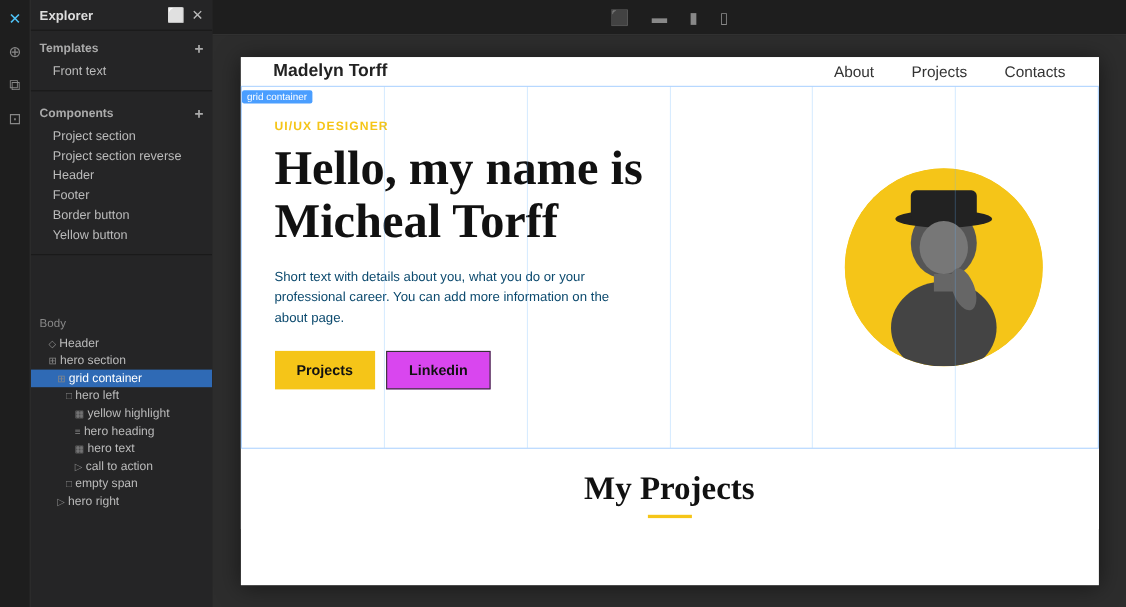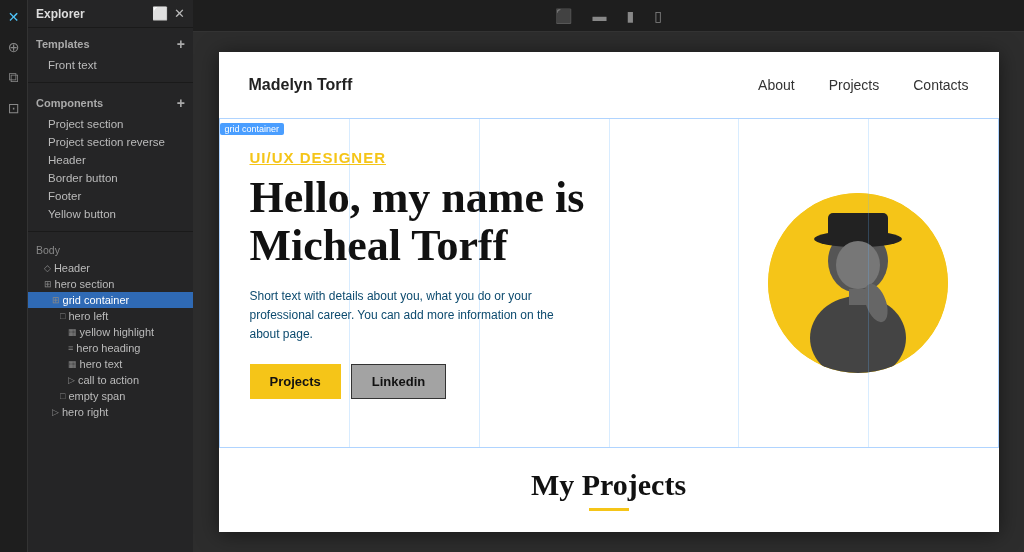--- a/index.html
+++ b/index.html
@@ -70,20 +70,21 @@
 
     .sidebar-body-section {
       padding: 4px 0;
       flex: 1;
       overflow-y: auto;
     }
     .body-label {
       padding: 4px 8px;
       color: #888;
       font-size: 10.5px;
+      margin-top: 44px;
     }
     .tree-item {
       display: flex;
       align-items: center;
       gap: 3px;
       padding: 2px 8px;
       cursor: pointer;
       color: #bbb;
       font-size: 11px;
     }
@@ -188,21 +189,21 @@
       padding: 1px 5px;
       border-radius: 2px;
       margin-bottom: 4px;
     }
 
     
     .preview-nav {
       display: flex;
       align-items: center;
       justify-content: space-between;
-      padding: 24px 30px;
+      padding: 4px 30px;
       background: #fff;
     }
     .preview-nav-name {
       font-size: 16px;
       font-weight: 600;
       color: #222;
     }
     .preview-nav-links {
       display: flex;
       gap: 24px;
@@ -224,26 +225,25 @@
       border: 1px solid #b0d4ff;
       min-height: 330px;
     }
 
     .hero-left {
       flex: 1;
       padding-right: 20px;
     }
     .ui-ux-label {
       color: #f5c518;
-      font-size: 15px;
+      font-size: 11px;
       font-weight: 700;
       letter-spacing: 1px;
       margin-bottom: 8px;
       text-transform: uppercase;
-      text-decoration: underline;
     }
     .hero-heading {
       font-size: 44px;
       font-weight: 900;
       line-height: 1.1;
       color: #111;
       margin-bottom: 16px;
       font-family: Georgia, serif;
     }
     .hero-text {
@@ -260,21 +260,21 @@
     .btn-projects {
       background: #f5c518;
       border: none;
       padding: 10px 20px;
       font-size: 13px;
       font-weight: 600;
       cursor: pointer;
       color: #111;
     }
     .btn-linkedin {
-      background: #a3a3a3;
+      background: #d946ef;
       border: 1.5px solid #333;
       padding: 0 20px;
       font-size: 13px;
       font-weight: 600;
       cursor: pointer;
       color: #111;
     }
 
     .hero-right {
       width: 220px;
@@ -353,24 +353,24 @@
     <div class="sidebar-item">
       <span>Project section</span>
     </div>
     <div class="sidebar-item">
       <span>Project section reverse</span>
     </div>
     <div class="sidebar-item">
       <span>Header</span>
     </div>
     <div class="sidebar-item">
+      <span>Footer</span>
+    </div>
+    <div class="sidebar-item">
       <span>Border button</span>
-    </div>
-    <div class="sidebar-item">
-      <span>Footer</span>
     </div>
     <div class="sidebar-item">
       <span>Yellow button</span>
     </div>
   </div>
 
   <div class="sidebar-divider"></div>
 
   <div class="sidebar-body-section">
     <div class="body-label">Body</div>

